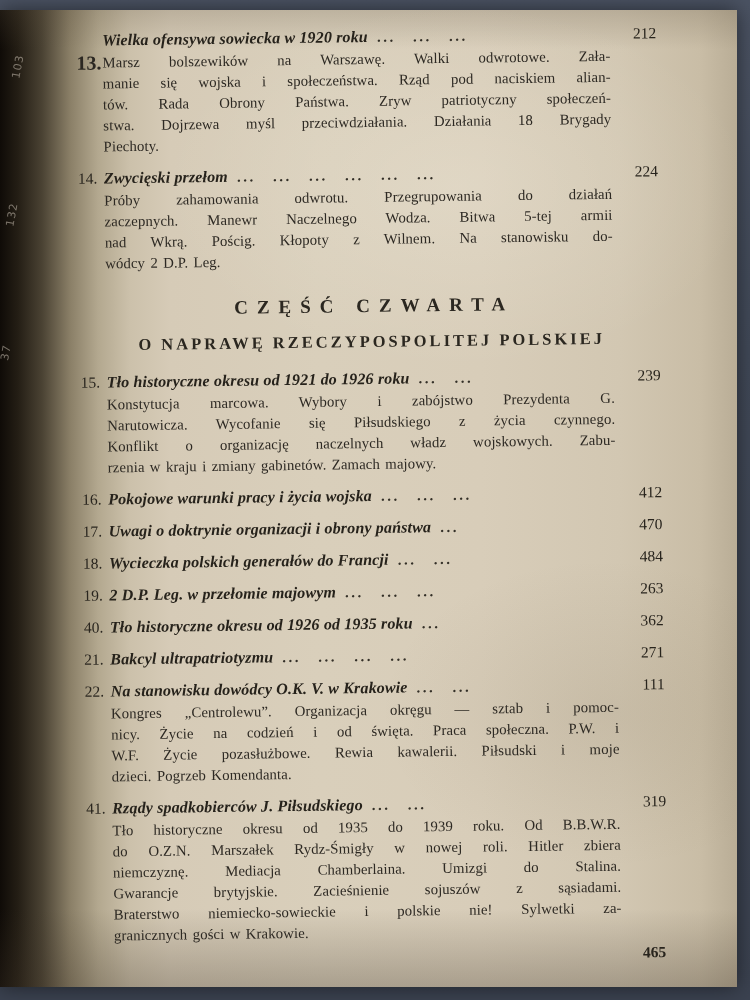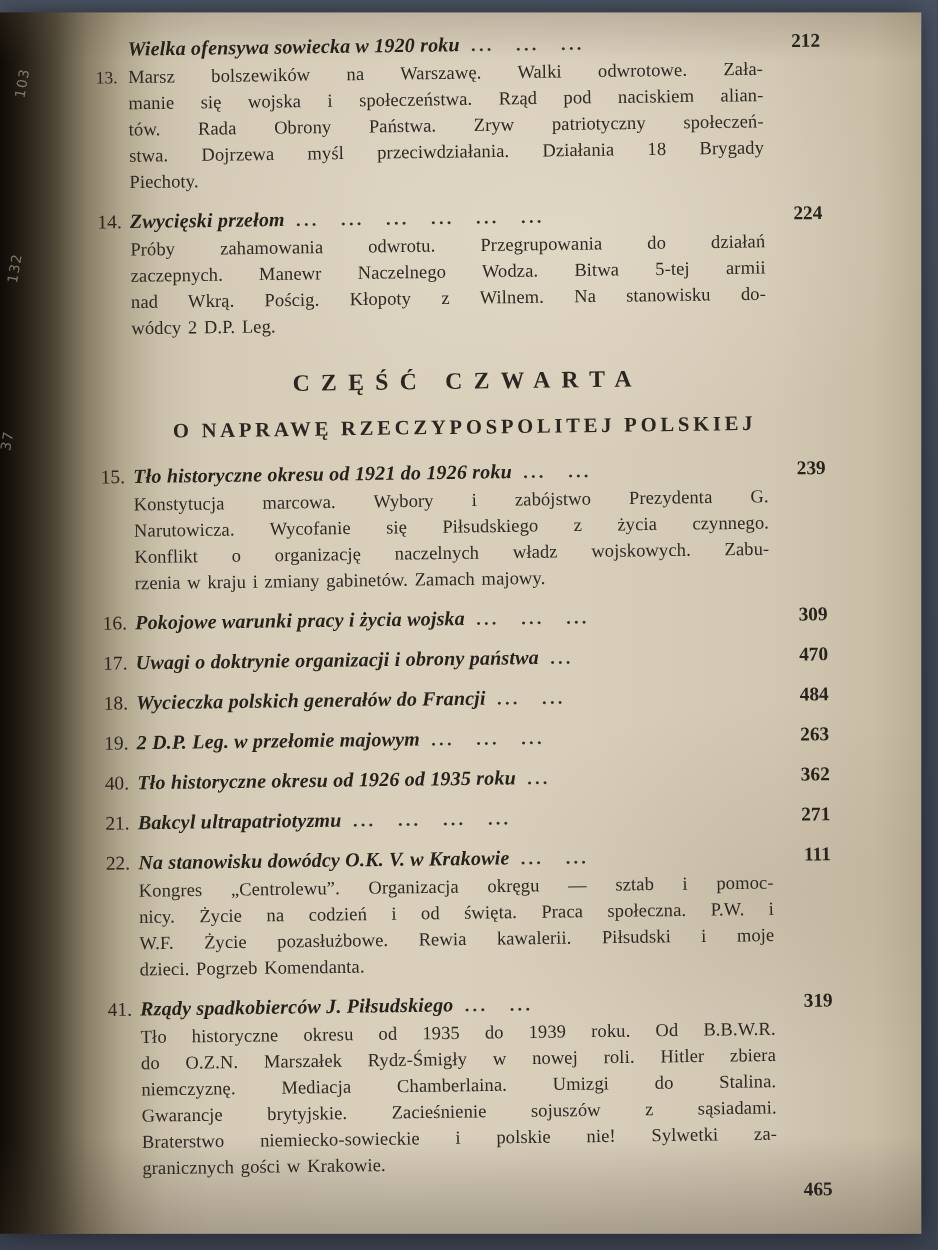--- a/index.html
+++ b/index.html
@@ -44,32 +44,32 @@
   .title {
     flex: 0 0 auto;
     font-size: 16px; font-weight: bold; font-style: italic;
     white-space: nowrap; letter-spacing: 0.15px; color: #26221b;
   }
   .leader {
     flex: 1 1 auto; overflow: hidden; white-space: nowrap;
     padding-left: 9px; letter-spacing: 2.5px; word-spacing: 11px;
     font-weight: bold; font-size: 15px; color: #332f27;
   }
-  .pg { flex: 0 0 36px; text-align: right; font-size: 15.5px; font-weight: bold; color: #28241d; }
+  .pg { flex: 0 0 36px; text-align: right; font-size: 15.5px; font-weight: normal; color: #28241d; }
   .entry { margin-top: 10px; }
   .entry:first-child { margin-top: 0; }
   .desc { position: relative; margin-left: 26px; width: 508px; margin-top: 1px; }
   .desc-line {
     font-size: 14.8px; line-height: 21px;
     text-align: justify; text-align-last: justify;
     letter-spacing: 0.1px; word-spacing: 1.5px; color: #2d2923;
     white-space: normal;
   }
   .desc-line.last { text-align-last: left; }
-  .desc-num { position: absolute; left: -26px; top: 0; font-size: 14px; font-weight: normal; line-height: 21px; }
+  .desc-num { position: absolute; left: -26px; top: 0; font-size: 20px; font-weight: bold; line-height: 21px; }
   .part-heading { margin: 24px 0 16px; text-align: center; color: #2b2720; }
   .ph1 { font-size: 19px; font-weight: bold; letter-spacing: 9px; text-indent: 9px; }
   .ph2 { font-size: 16.5px; font-weight: bold; letter-spacing: 3px; margin-top: 15px; text-indent: 3px; }
   .folio { margin-top: 4px; text-align: right; padding-right: 2px; font-size: 15.5px; font-weight: bold; color: #28241d; }
 </style>
 </head>
 <body>
 
 <div class="photo">
   <div class="page">
@@ -124,21 +124,21 @@
               <div class="desc-line">Narutowicza. Wycofanie się Piłsudskiego z życia czynnego.</div>
               <div class="desc-line">Konflikt o organizację naczelnych władz wojskowych. Zabu-</div>
               <div class="desc-line last">rzenia w kraju i zmiany gabinetów. Zamach majowy.</div>
             </div>
           </div>
           <div class="entry">
             <div class="trow">
               <span class="num">16.</span>
               <span class="title">Pokojowe warunki pracy i życia wojska</span>
               <span class="leader">... ... ...</span>
-              <span class="pg">309</span>
+              <span class="pg">412</span>
             </div>
           </div>
           <div class="entry">
             <div class="trow">
               <span class="num">17.</span>
               <span class="title">Uwagi o doktrynie organizacji i obrony państwa</span>
               <span class="leader">...</span>
               <span class="pg">470</span>
             </div>
           </div>

